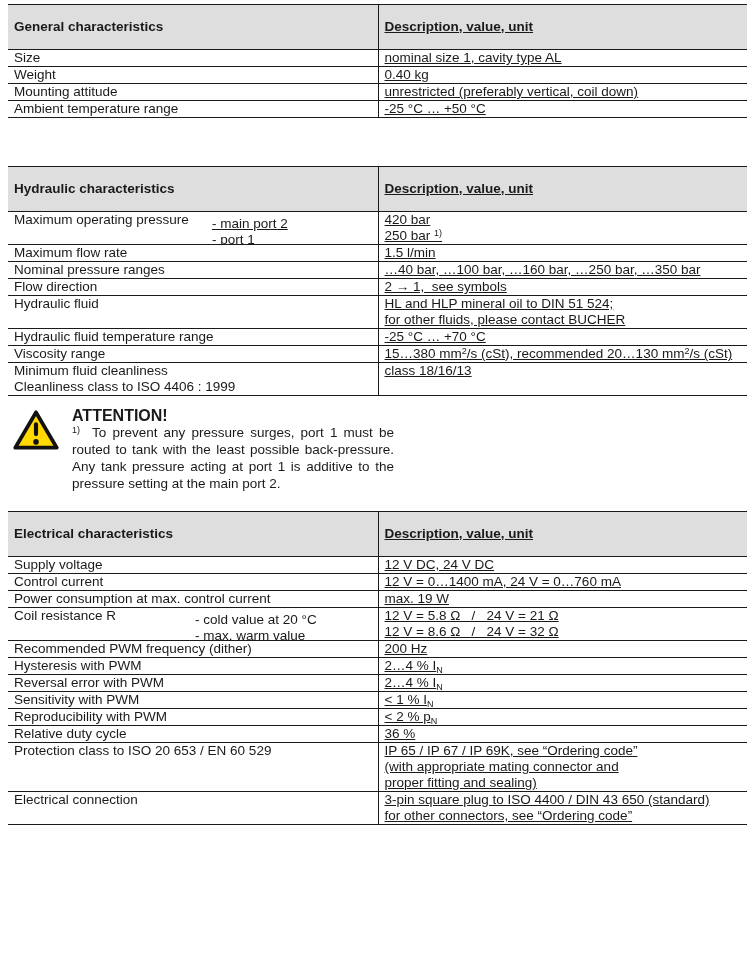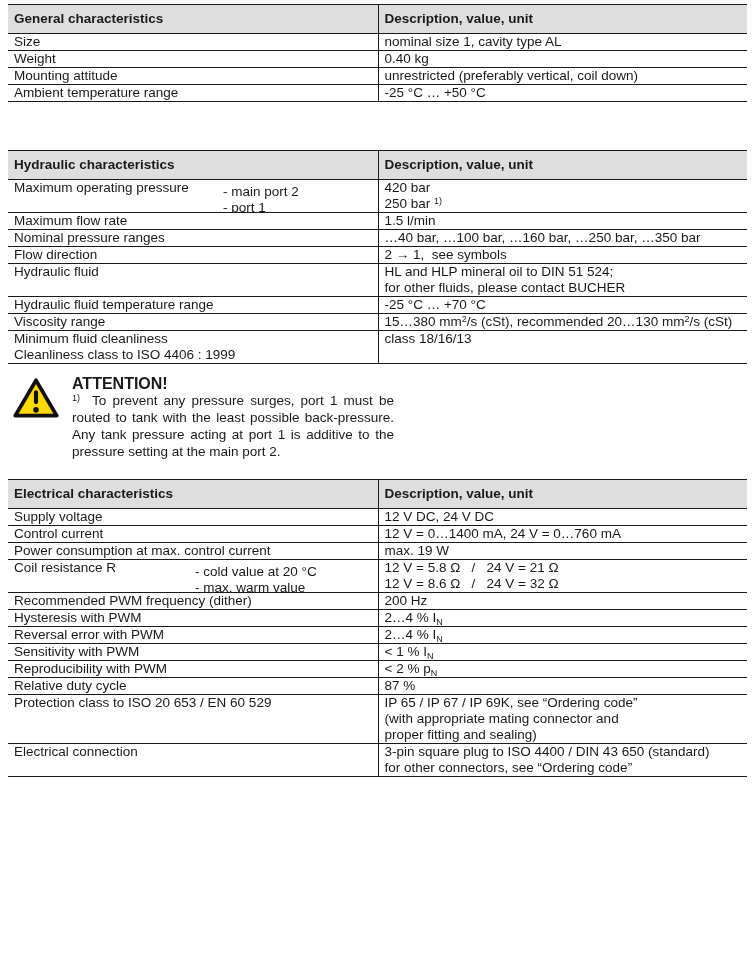--- a/index.html
+++ b/index.html
@@ -28,26 +28,26 @@
     font-size:13.5px;
     line-height:16px;
     text-align:left;
     vertical-align:top;
     padding:0 6px;
     overflow:hidden;
   }
   table.spec thead th{
     font-weight:bold;
     background:var(--header-bg);
-    padding:6px 6px;
-  }
-  table.spec .value{border-left:1.5px solid var(--border);}
+    padding:14px 6px;
+  }
+  table.spec .value{border-left:1.5px solid var(--border);text-decoration:underline;}
   td.label-cell{position:relative;}
   .sublabels{position:absolute;top:4px;}
-  .t-hydraulic .sublabels{left:215px;}
+  .t-hydraulic .sublabels{left:204px;text-decoration:underline;}
   .t-electrical .sublabels{left:187px;}
 
   sup{font-size:9px;line-height:0;vertical-align:4px;}
   sub{font-size:9px;line-height:0;vertical-align:-3px;}
 
   .mt-table2{margin-top:48px;}
   .mt-table3{margin-top:19px;}
 
   .attention{
     margin:11px 0 0 5px;
@@ -307,21 +307,21 @@
           </td>
           <td class="value">
             <div>&lt; 2 % p<sub>N</sub></div>
           </td>
         </tr>
         <tr>
           <td class="label-cell">
             <div>Relative duty cycle</div>
           </td>
           <td class="value">
-            <div>87 %</div>
+            <div>36 %</div>
           </td>
         </tr>
         <tr>
           <td class="label-cell">
             <div>Protection class to ISO 20 653 / EN 60 529</div>
           </td>
           <td class="value">
             <div>IP 65 / IP 67 / IP 69K, see “Ordering code”</div>
             <div>(with appropriate mating connector and</div>
             <div>proper fitting and sealing)</div>

